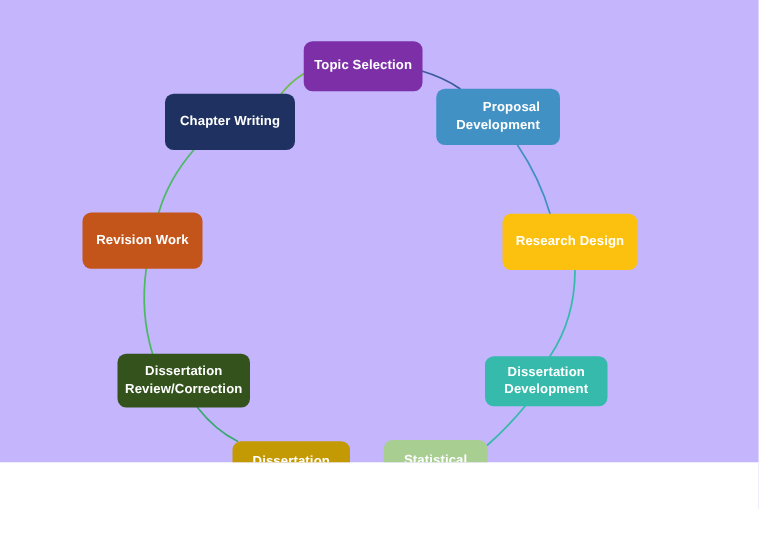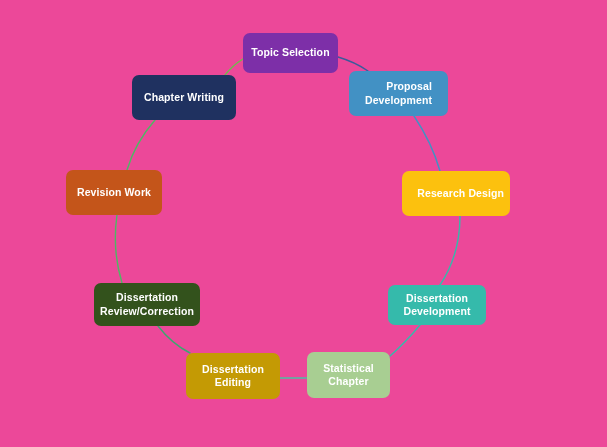--- a/index.html
+++ b/index.html
@@ -7,22 +7,22 @@
     margin: 0;
     padding: 0;
     background: #ffffff;
   }
   body {
     font-family: "Liberation Sans", "DejaVu Sans", sans-serif;
   }
   #diagram-canvas {
     position: relative;
     width: 607px;
-    height: 447px;
-    background: #ec4899;
+    height: 370px;
+    background: #c4b5fd;
     overflow: hidden;
   }
   #connector-layer {
     position: absolute;
     left: 0;
     top: 0;
     width: 607px;
     height: 447px;
     pointer-events: none;
   }
@@ -65,21 +65,21 @@
     </svg>
 
   <div id="node-layer">
       <div class="node" style="left: 243px; top: 33px; width: 95px; height: 40px; background: rgb(125, 47, 168); color: rgb(255, 255, 255);">
         <span class="node-label">Topic Selection</span>
       </div>
       <div class="node" style="left: 349px; top: 71px; width: 99px; height: 45px; background: rgb(66, 145, 196); color: rgb(255, 255, 255); text-align: right;">
         <span class="node-label">Proposal
 Development</span>
       </div>
-      <div class="node" style="left: 402px; top: 171px; width: 108px; height: 45px; background: rgb(252, 193, 14); color: rgb(255, 255, 255); justify-content: flex-end;">
+      <div class="node" style="left: 402px; top: 171px; width: 108px; height: 45px; background: rgb(252, 193, 14); color: rgb(255, 255, 255);">
         <span class="node-label">Research Design</span>
       </div>
       <div class="node" style="left: 388px; top: 285px; width: 98px; height: 40px; background: rgb(53, 186, 171); color: rgb(255, 255, 255);">
         <span class="node-label">Dissertation
 Development</span>
       </div>
       <div class="node" style="left: 307px; top: 352px; width: 83px; height: 46px; background: rgb(168, 206, 146); color: rgb(255, 255, 255);">
         <span class="node-label">Statistical
 Chapter</span>
       </div>

